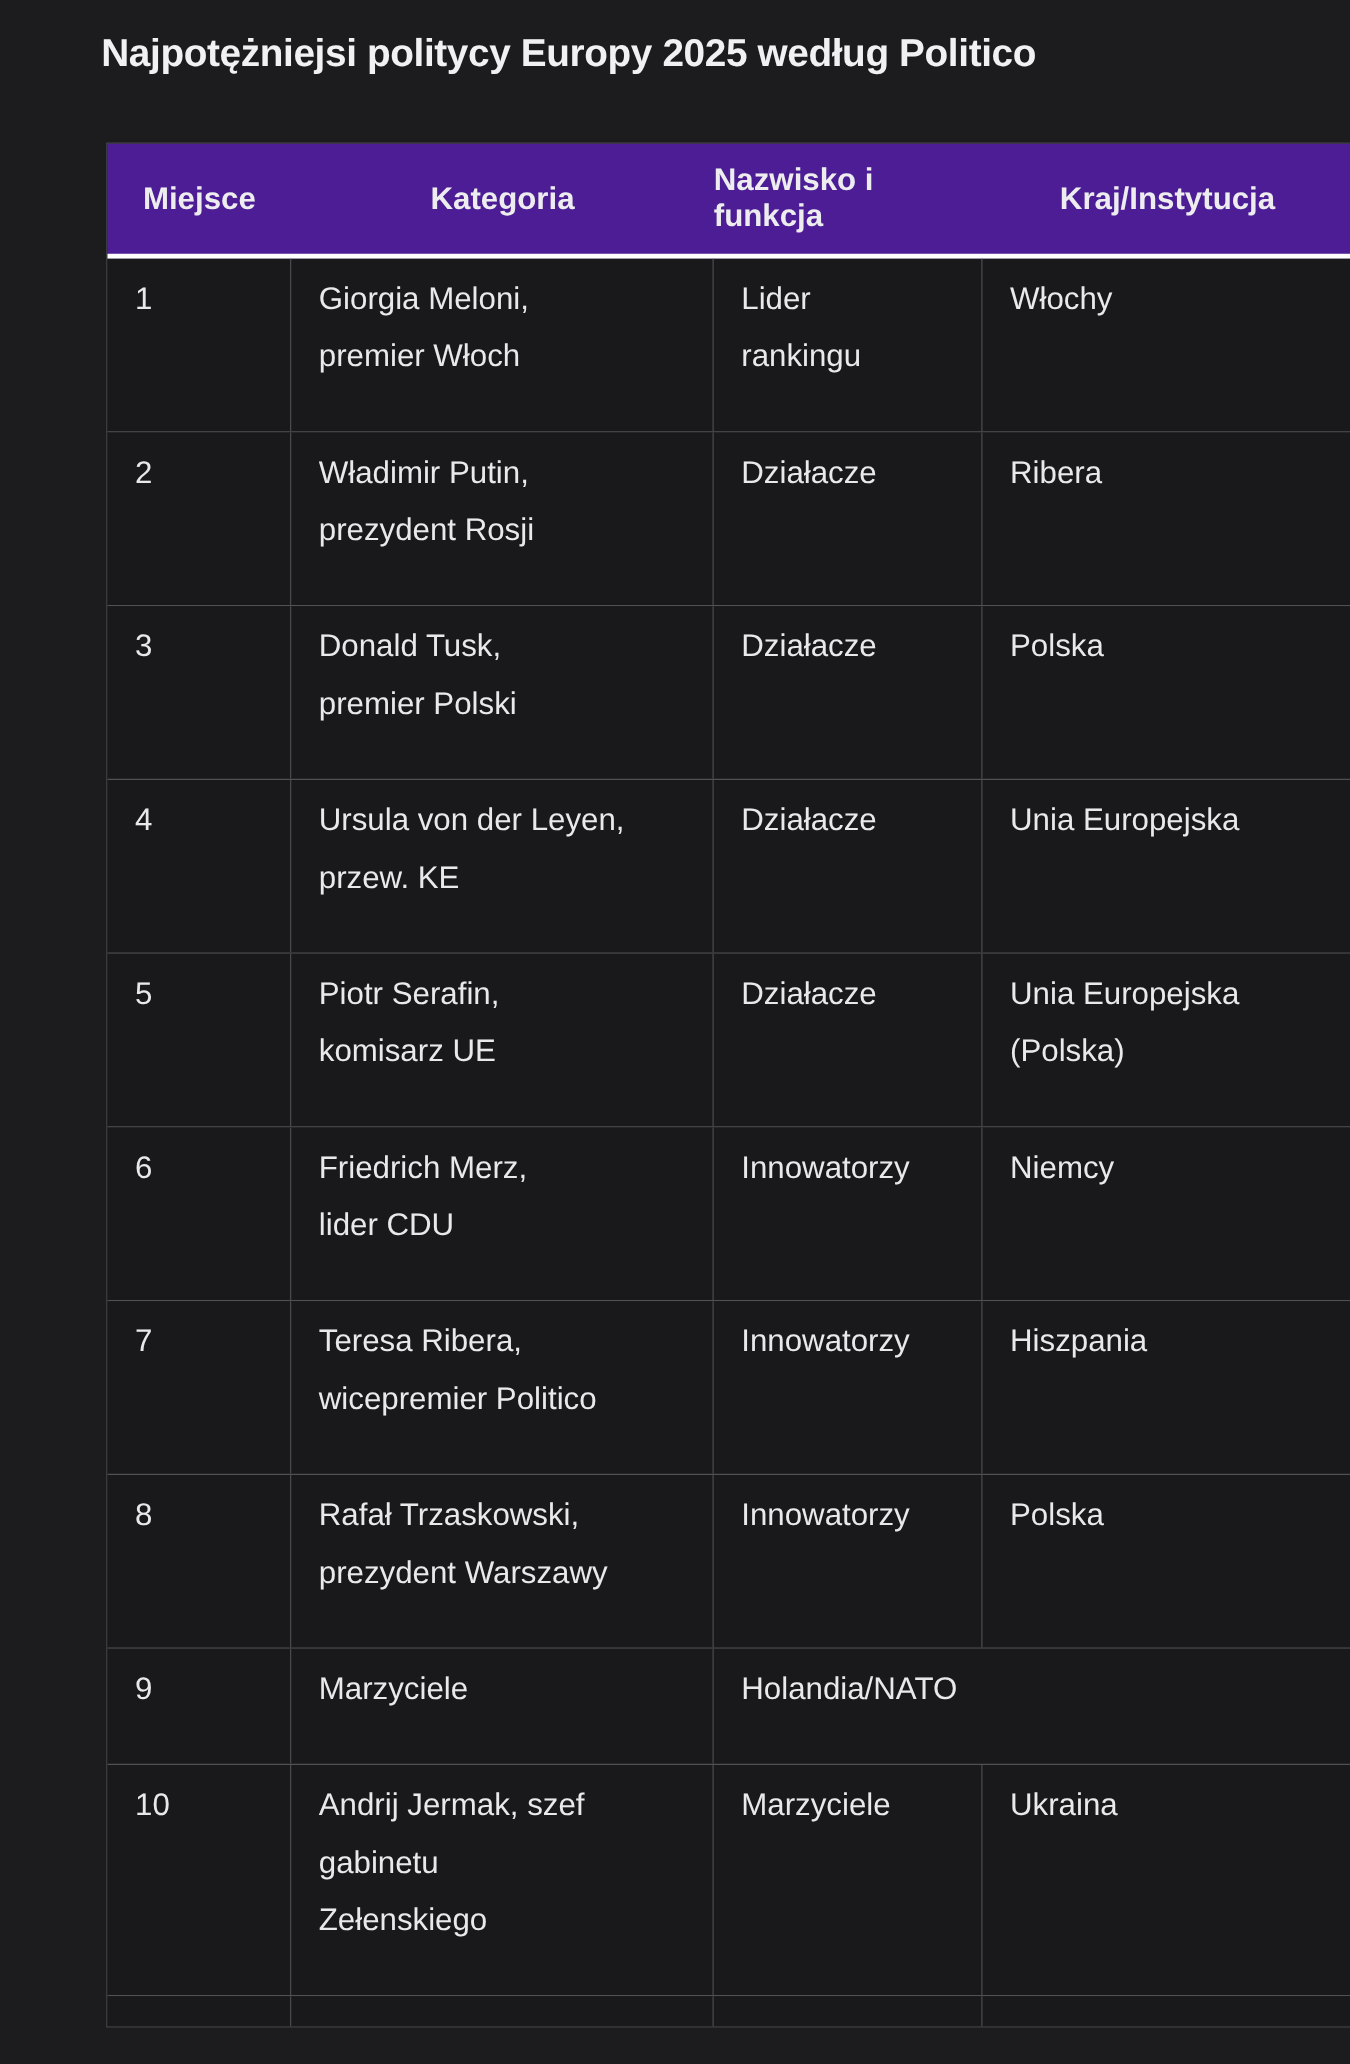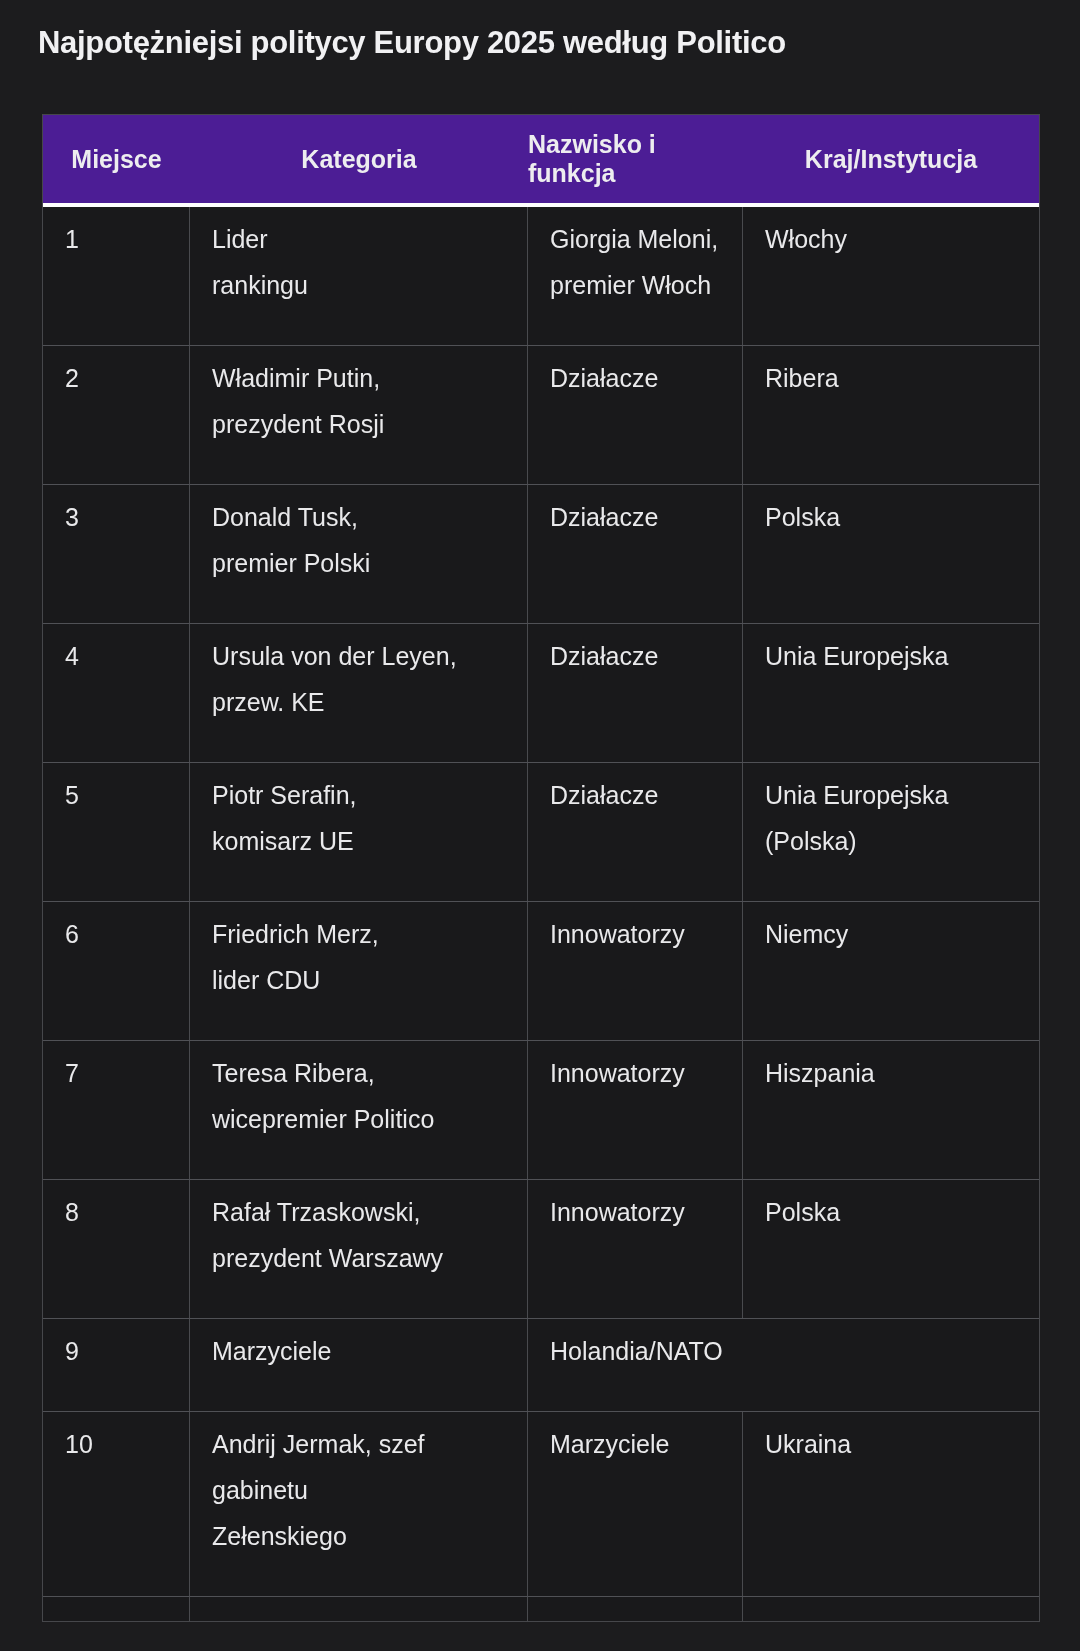--- a/index.html
+++ b/index.html
@@ -5,20 +5,21 @@
   * { margin: 0; padding: 0; box-sizing: border-box; }
   html, body { background: #1c1c1e; }
   .page {
     position: relative;
     width: 1080px;
     height: 1637px;
     background: #1c1c1e;
     overflow: hidden;
     font-family: "Liberation Sans", "DejaVu Sans", sans-serif;
     color: #eaeaec;
+    padding-left: 43px;
   }
   .page-title {
     padding: 24px 40px 0 38px;
     font-size: 31px;
     line-height: 38px;
     font-weight: 700;
     letter-spacing: -0.3px;
     color: #f1f1f3;
     white-space: nowrap;
   }
@@ -73,24 +74,24 @@
 
     <div class="thead">
       <div class="th">Miejsce</div>
       <div class="th">Kategoria</div>
       <div class="th">Nazwisko i funkcja</div>
       <div class="th">Kraj/Instytucja</div>
     </div>
 
     <div class="tr">
       <div class="td">1</div>
+      <div class="td">Giorgia Meloni,
+premier Włoch</div>
       <div class="td">Lider
 rankingu</div>
-      <div class="td">Giorgia Meloni,
-premier Włoch</div>
       <div class="td">Włochy</div>
     </div>
 
     <div class="tr">
       <div class="td">2</div>
       <div class="td">Władimir Putin,
 prezydent Rosji</div>
       <div class="td">Działacze</div>
       <div class="td">Ribera</div>
     </div>

